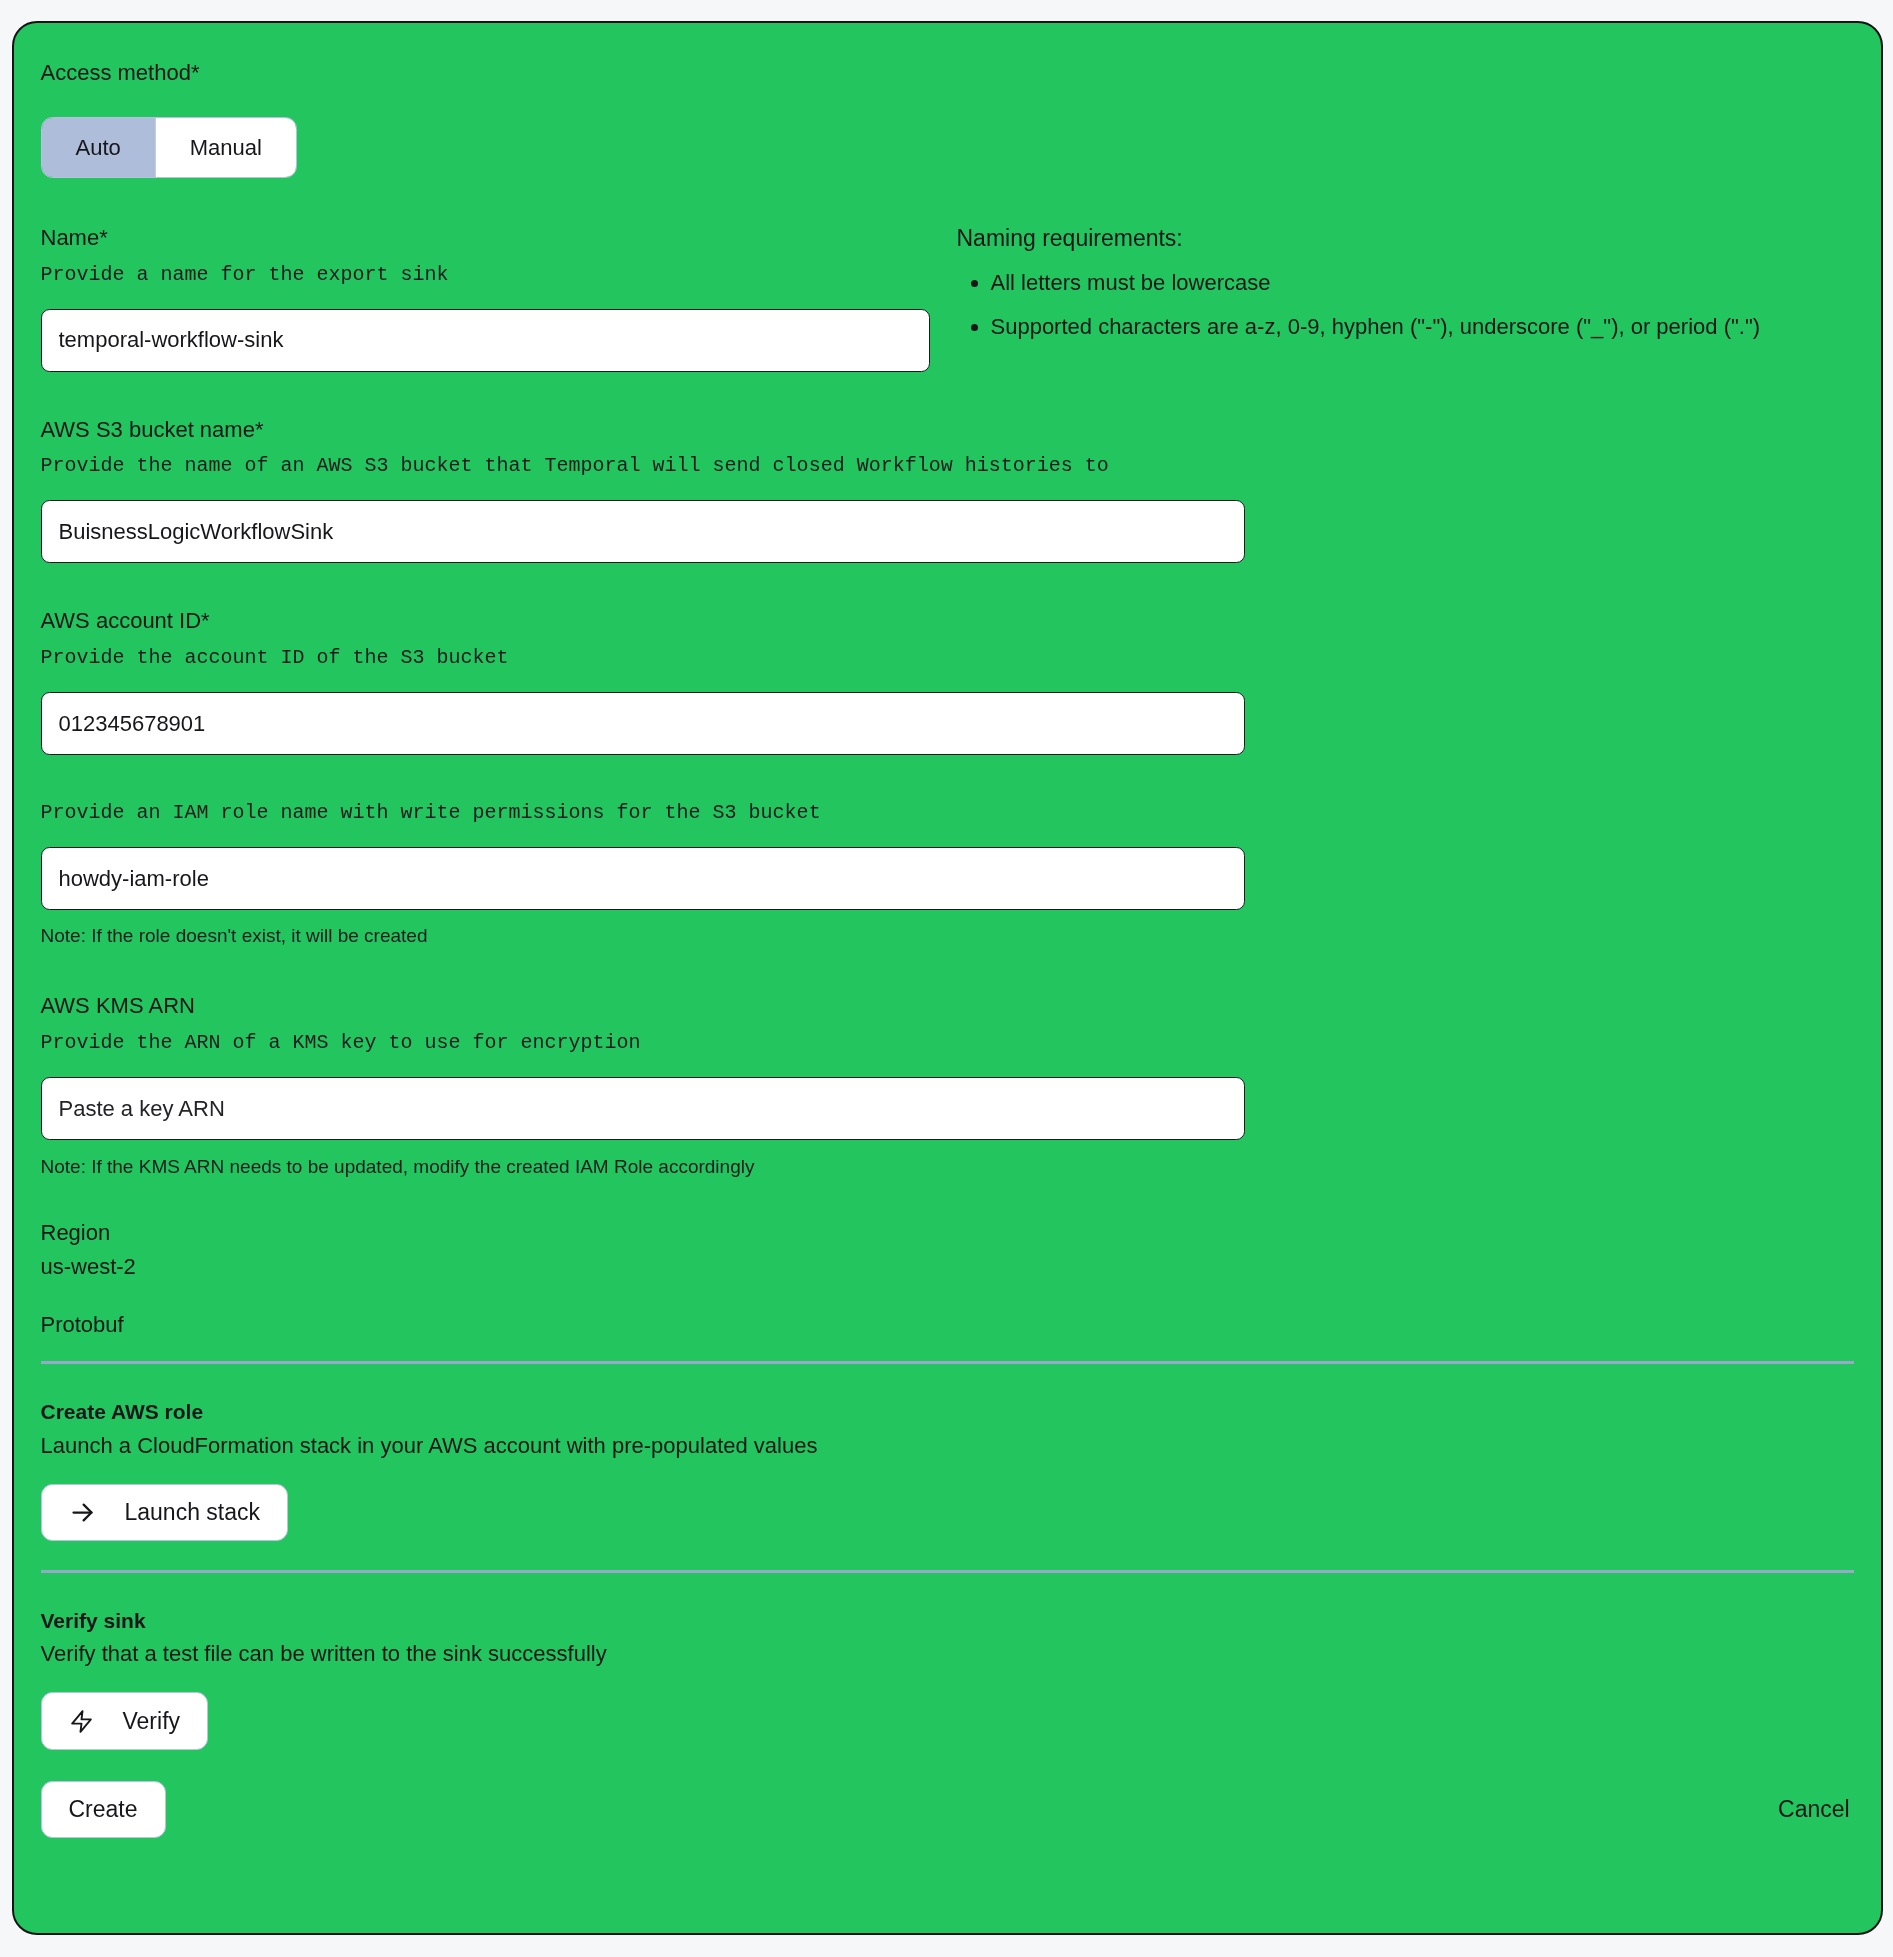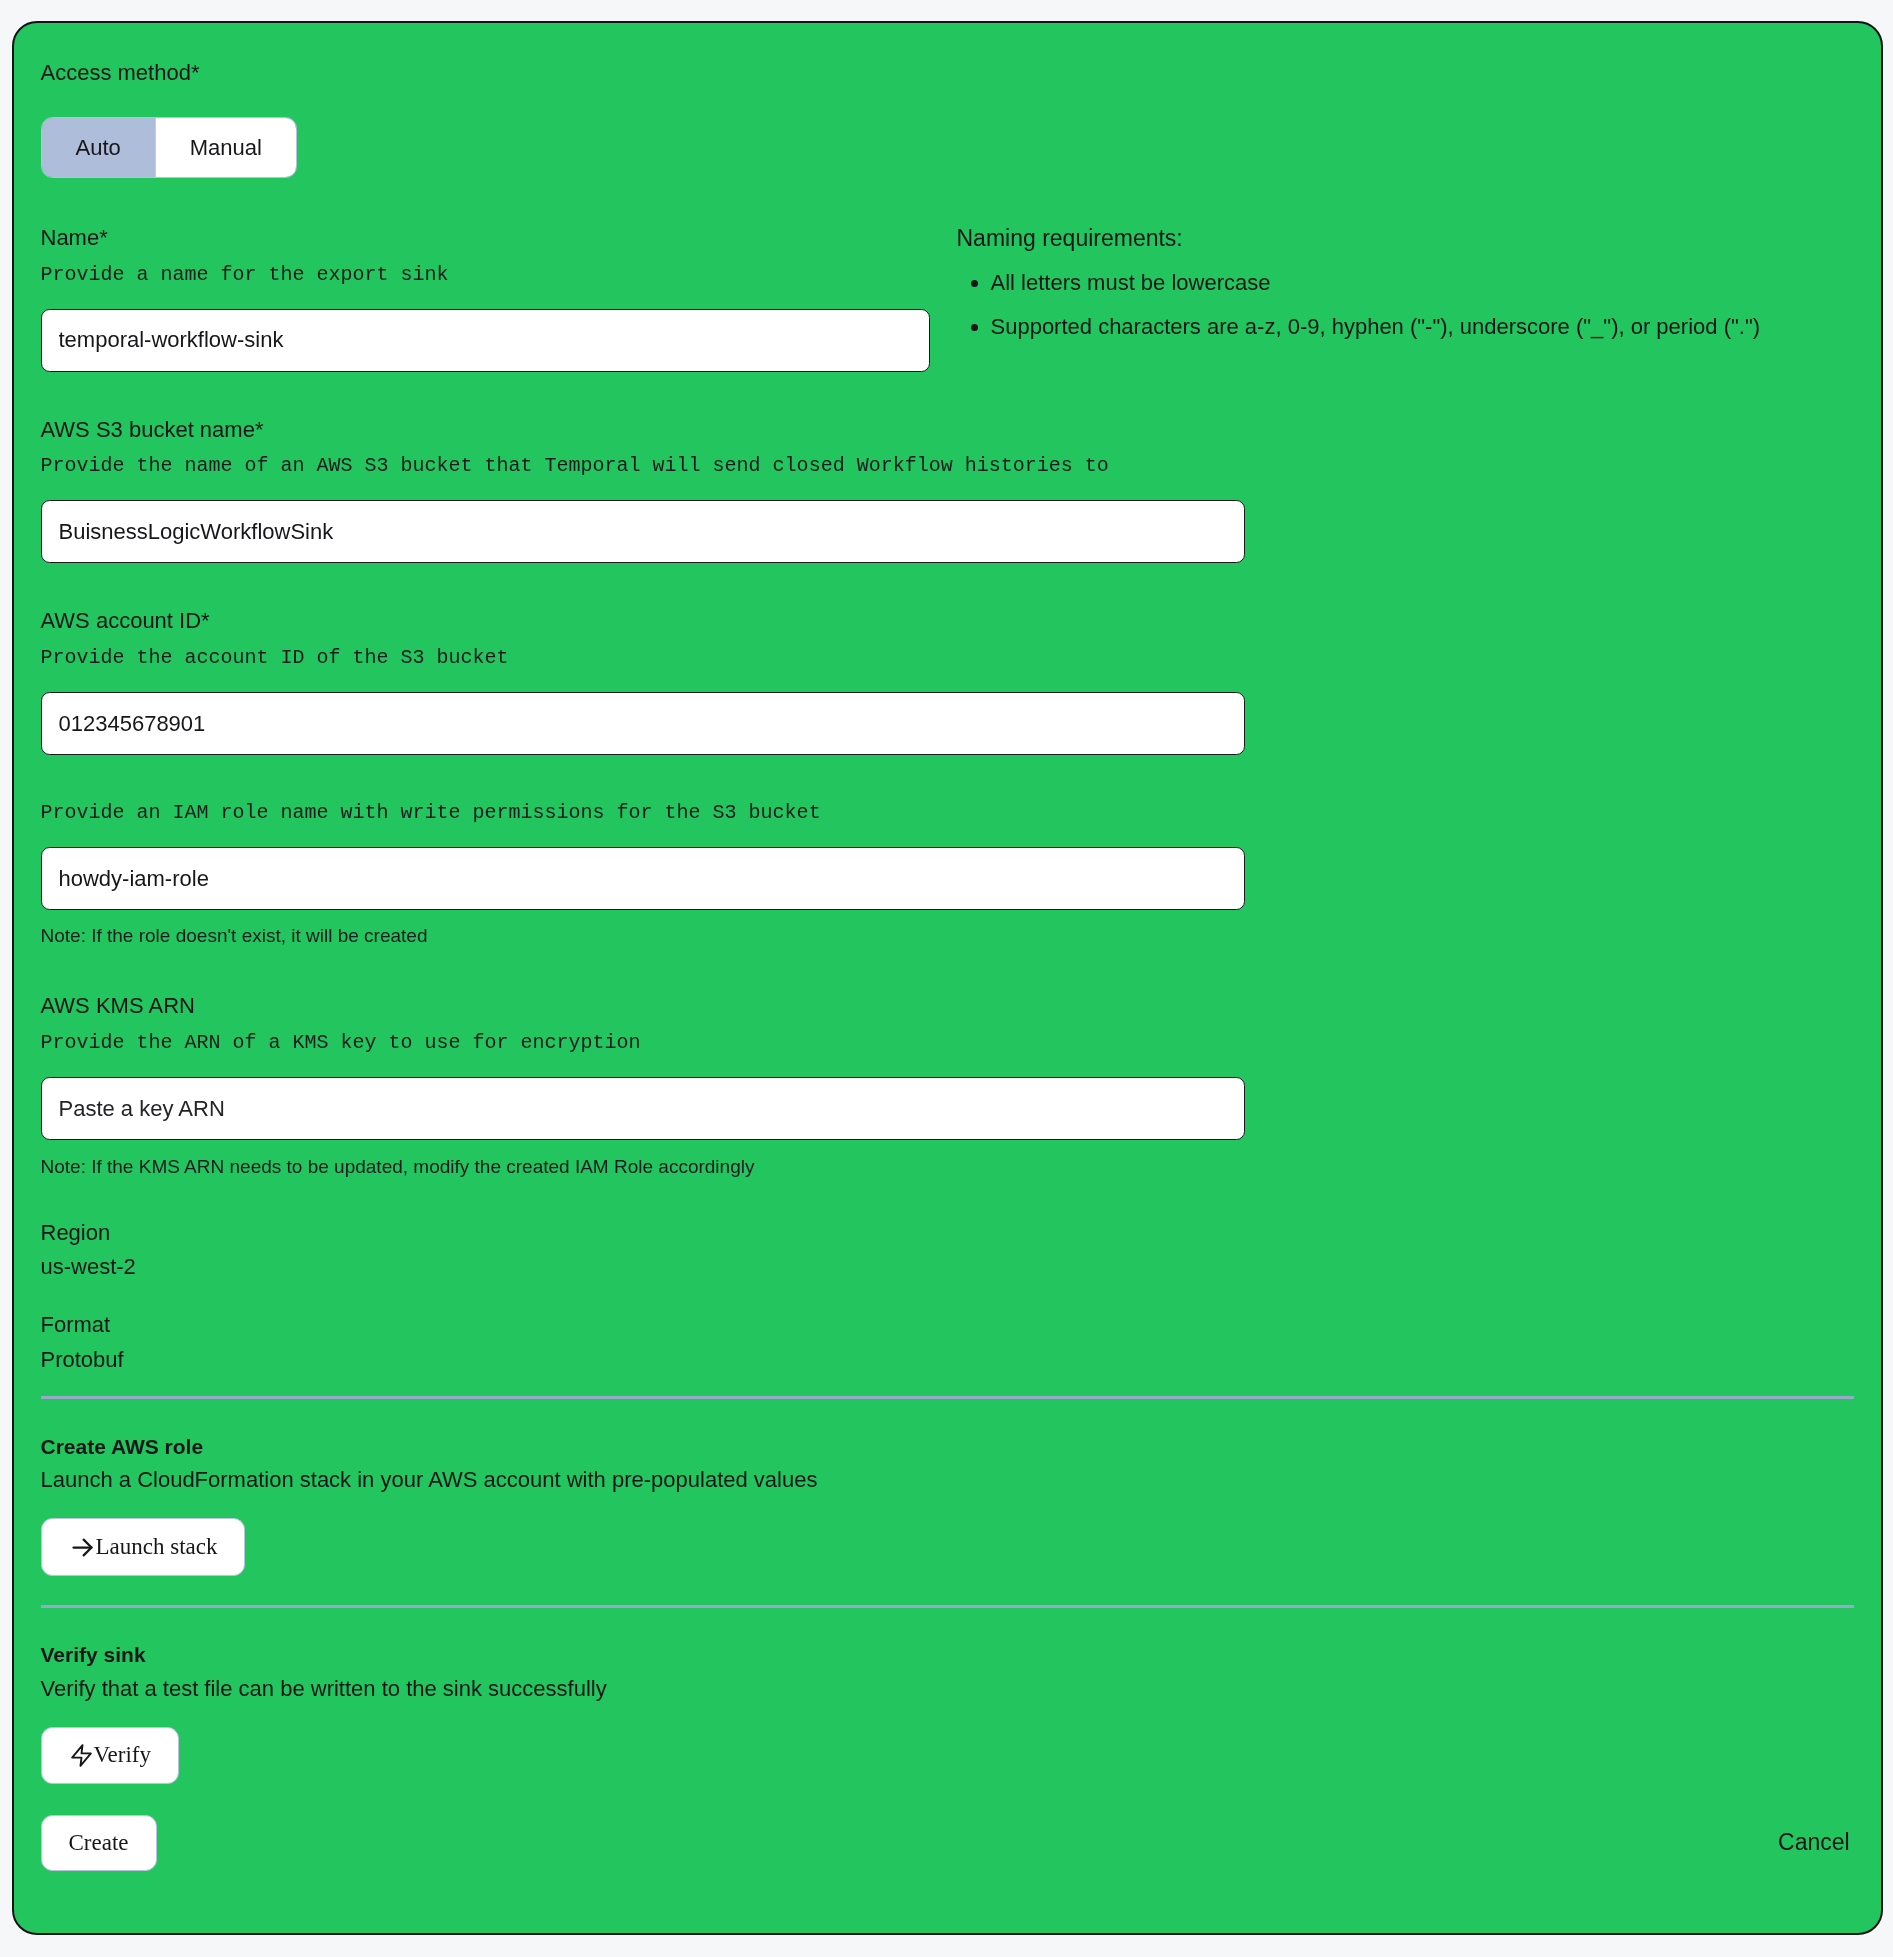--- a/index.html
+++ b/index.html
@@ -77,26 +77,26 @@
     background: #97a8c8;
     border: none;
     margin-top: 21px;
   }
   .section-title { font-size: 21px; line-height: 29px; font-weight: bold; margin-top: 32.5px; }
   .section-desc  { font-size: 22px; line-height: 31px; margin-top: 3.8px; }
 
   .btn {
     display: inline-flex;
     align-items: center;
-    gap: 0;
+    gap: 29px;
     margin-top: 23px;
     border: 1.9px solid #b8c4de;
     border-radius: 11.5px;
     background: #ffffff;
-    font-family: Liberation Serif, serif;
+    font-family: Liberation Sans, sans-serif;
     font-size: 23px;
     color: #17171b;
     padding: 14.3px 27px;
     cursor: pointer;
   }
   .btn svg { display: block; }
 
   .actions {
     margin-top: 31px;
     display: flex;
@@ -163,21 +163,20 @@
     <input class="text-input" type="text" placeholder="Paste a key ARN" style="">
     <div class="note">Note: If the KMS ARN needs to be updated, modify the created IAM Role accordingly</div>
   </div>
 
   <div class="static-block">
     <div class="label">Region</div>
     <div class="value">us-west-2</div>
   </div>
 
   <div class="static-block tight">
-    <div class="label">Format</div>
     <div class="value">Protobuf</div>
   </div>
 
   <hr class="divider">
 
   <div>
     <div class="section-title">Create AWS role</div>
     <div class="section-desc">Launch a CloudFormation stack in your AWS account with pre-populated values</div>
     <button class="btn">
       <span>

